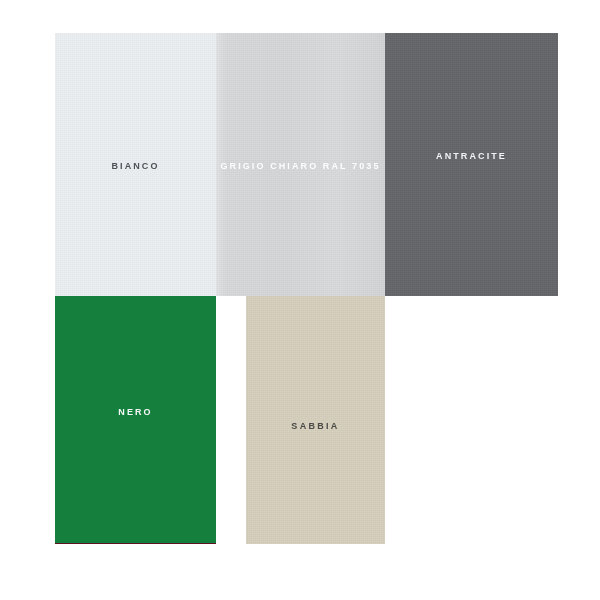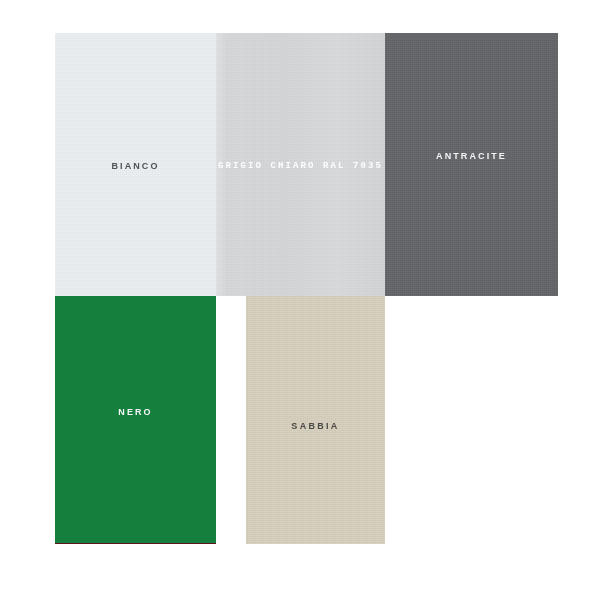--- a/index.html
+++ b/index.html
@@ -82,21 +82,20 @@
         #e0e2e3 0%,
         #d6d8d9 6%,
         #d4d6d7 40%,
         #d8dadb 72%,
         #d2d4d5 100%);
   }
   .cell-grigio-chiaro .swatch-label {
     color: #fdfdfd;
     
     margin: 0;
-    font-family: Liberation Mono, monospace;
   }
 
   .cell-metallizzato  {
     background:
       linear-gradient(90deg,
         #a2a6ab 0%,
         #9ea2a7 35%,
         #a3a7ac 70%,
         #9b9fa4 100%);
   }

